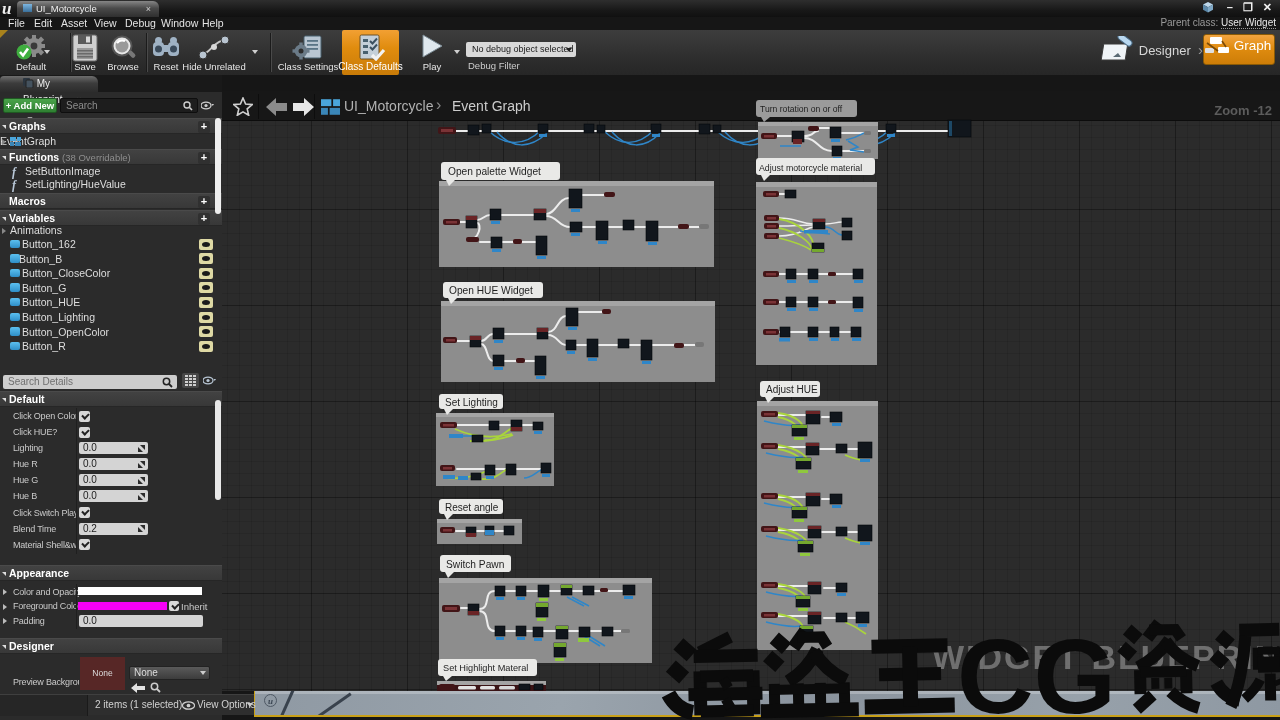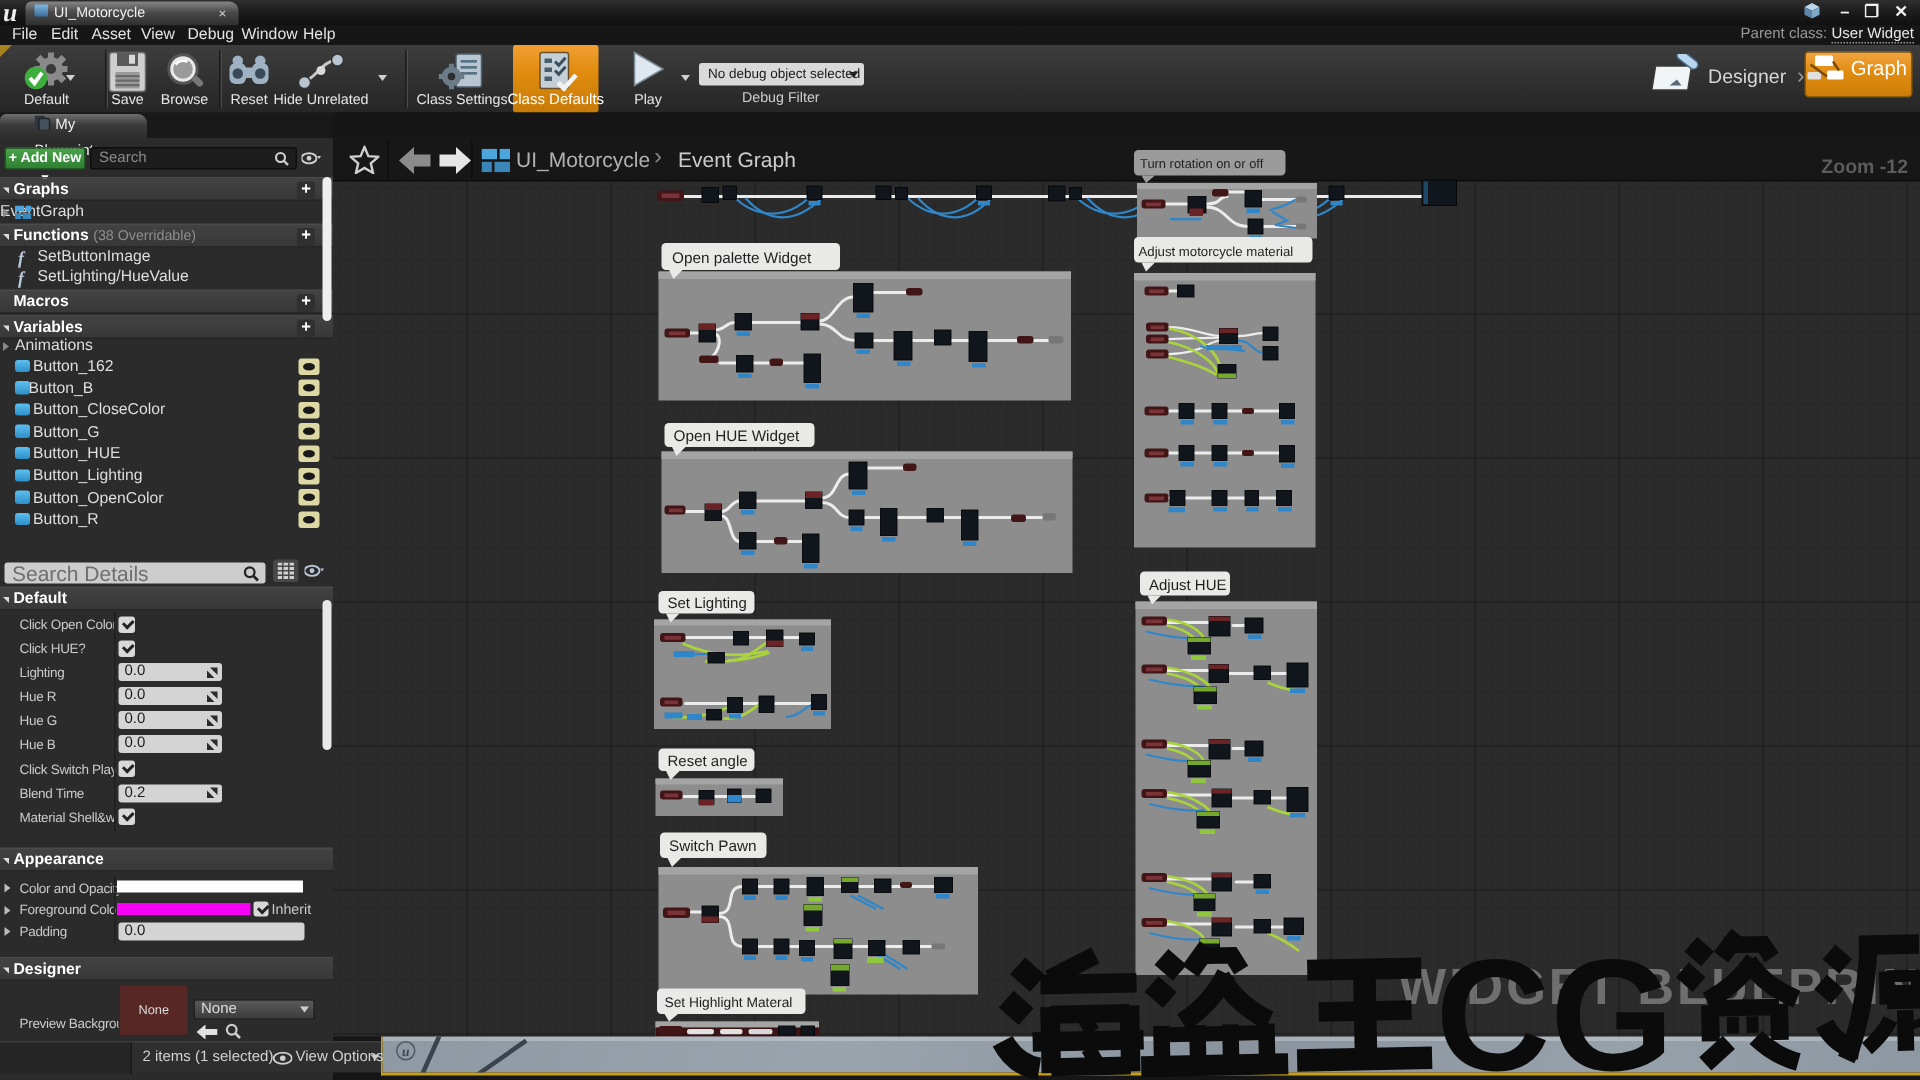--- a/index.html
+++ b/index.html
@@ -18,41 +18,41 @@
 #parentclass b{color:#e8e8e8;font-weight:normal;border-bottom:1px dotted #9a9a9a}
 
 #toolbar{position:absolute;left:0;top:30px;width:1280px;height:45px;background:linear-gradient(#3d3d3d,#2c2c2c 70%,#262626)}
 .tbtn{position:absolute;top:0;height:45px;text-align:center;color:#e6e6e6;font-size:10px}
 .tbtn .lab{position:absolute;bottom:3px;left:50%;transform:translateX(-50%);white-space:nowrap;font-size:9.5px}
 .tsep{position:absolute;top:3px;width:1px;height:39px;background:#1b1b1b;box-shadow:1px 0 0 #4a4a4a}
 .caret{position:absolute;width:0;height:0;border-left:3.5px solid transparent;border-right:3.5px solid transparent;border-top:4px solid #cfcfcf}
 #classdef{position:absolute;left:342px;top:0px;width:57px;height:45px;background:linear-gradient(#f2a033,#e08c0e 40%,#c87b08);border-radius:2px;text-align:center;color:#fff;font-size:10px}
 #debugbox{position:absolute;left:466px;top:12px;width:110px;height:15px;background:#d9d9d9;border-radius:2px;color:#1a1a1a;font-size:9px;line-height:15px;text-align:left;padding-left:6px}
 #debugbox:after{content:"";position:absolute;right:4px;top:6px;border-left:3.5px solid transparent;border-right:3.5px solid transparent;border-top:4px solid #222}
-#debuglab{position:absolute;left:468px;top:30px;width:105px;text-align:center;color:#cdcdcd;font-size:9.5px}
+#debuglab{position:absolute;left:468px;top:30px;width:105px;text-align:left;color:#cdcdcd;font-size:9.5px}
 #designer{position:absolute;right:77px;top:6px;height:33px;color:#d6d6d6;font-size:13px}
 #graphbtn{position:absolute;right:5px;top:4px;width:72px;height:31px;background:linear-gradient(#f2a440,#e08c10 45%,#cd7d08);border-radius:3px;border:1px solid #8a5a06;color:#fff;font-size:13.5px}
 
 #leftcol{position:absolute;left:0;top:75px;width:222px;height:645px;background:#2b2b2b}
 .ptabrow{position:relative;width:222px;height:17px;background:#191919}
 .ptab{position:absolute;left:0;top:1px;height:16px;background:linear-gradient(#6e6e6e,#3c3c3c 45%,#2c2c2c);border-radius:4px 6px 0 0;color:#efefef;font-size:10px;line-height:16px}
 .ptab .x{color:#999;margin-left:14px;font-size:9px}
 .row{position:absolute;width:222px;left:0}
 .shead{height:16px;background:linear-gradient(#424242,#383838);border-top:1px solid #4a4a4a;border-bottom:1px solid #262626;color:#fff;font-size:10.5px;font-weight:bold;line-height:15px;padding-left:9px}
 .shead .tri{position:absolute;left:2px;top:6px;width:0;height:0;border-top:4px solid #ddd;border-left:4px solid transparent}
 .plus{position:absolute;right:12px;top:2px;width:12px;height:12px;background:#303030;border-radius:2px;color:#fff;font-weight:bold;font-size:11px;line-height:11px;text-align:center}
 .item{height:14.6px;color:#dedede;font-size:10.5px;line-height:14.6px}
 .bluesq{position:absolute;left:10px;top:2.5px;width:10px;height:8.5px;background:linear-gradient(#5bc0f0,#2f8fc8);border-radius:2px}
 .eye{position:absolute;right:9px;top:1.5px;width:14px;height:11px;background:#ded9a4;border-radius:2px}
 .eye:after{content:"";position:absolute;left:2.5px;top:3px;width:8px;height:5px;background:#1a1a1a;border-radius:50%}
 #mbsearch{position:absolute;left:60px;top:4px;width:138px;height:15px;background:#1d1d1d;border:1px solid #0e0e0e;border-radius:2px;color:#8c8c8c;font-size:10px;line-height:13px;padding-left:5px}
 #addnew{position:absolute;left:3px;top:4px;width:54px;height:15px;background:linear-gradient(#4aa34a,#2f8032);border-radius:2px;border:1px solid #1f5a22;color:#fff;font-weight:bold;font-size:9.5px;line-height:13px;text-align:center}
 .fglyph{position:absolute;left:12px;top:0;color:#b9c8d8;font:italic bold 12px "Liberation Serif",serif}
 
-.dsearch{position:absolute;left:3px;top:2px;width:174px;height:14px;background:#cdcdcd;border-radius:2px;color:#6f6f6f;font-size:14px;line-height:14px;padding-left:5px}
+.dsearch{position:absolute;left:3px;top:2px;width:174px;height:14px;background:#cdcdcd;border-radius:2px;color:#6f6f6f;font-size:10px;line-height:14px;padding-left:5px}
 .drow{position:relative;width:222px;height:16.1px;color:#cacaca;font-size:10px;line-height:16px}
 .approw{position:absolute;width:222px;color:#cacaca;font-size:10px}
 .dlab{position:absolute;left:13px;top:0;white-space:nowrap;overflow:hidden;max-width:64px;font-size:9px;letter-spacing:-0.2px}
 .cb{position:absolute;left:79px;top:2.5px;width:11px;height:11px;background:#d8d8d8;border-radius:2px}
 .cb:after{content:"";position:absolute;left:2.5px;top:2px;width:5px;height:3px;border-left:2px solid #222;border-bottom:2px solid #222;transform:rotate(-45deg)}
 .numbox{position:absolute;left:79px;top:2px;width:69px;height:12px;background:#d4d4d4;border-radius:2px;color:#1c1c1c;font-size:10px;line-height:12px;padding-left:4px}
 .spin{position:absolute;right:3px;top:2.5px;width:7px;height:7px}
 .spin:before{content:"";position:absolute;right:0;top:0;border-left:5px solid transparent;border-top:5px solid #2b2b2b}
 .spin:after{content:"";position:absolute;left:0;bottom:0;border-right:5px solid transparent;border-bottom:5px solid #2b2b2b}
 .exp{position:absolute;left:3px;top:5px;width:0;height:0;border-left:4px solid #bbb;border-top:3px solid transparent;border-bottom:3px solid transparent}

